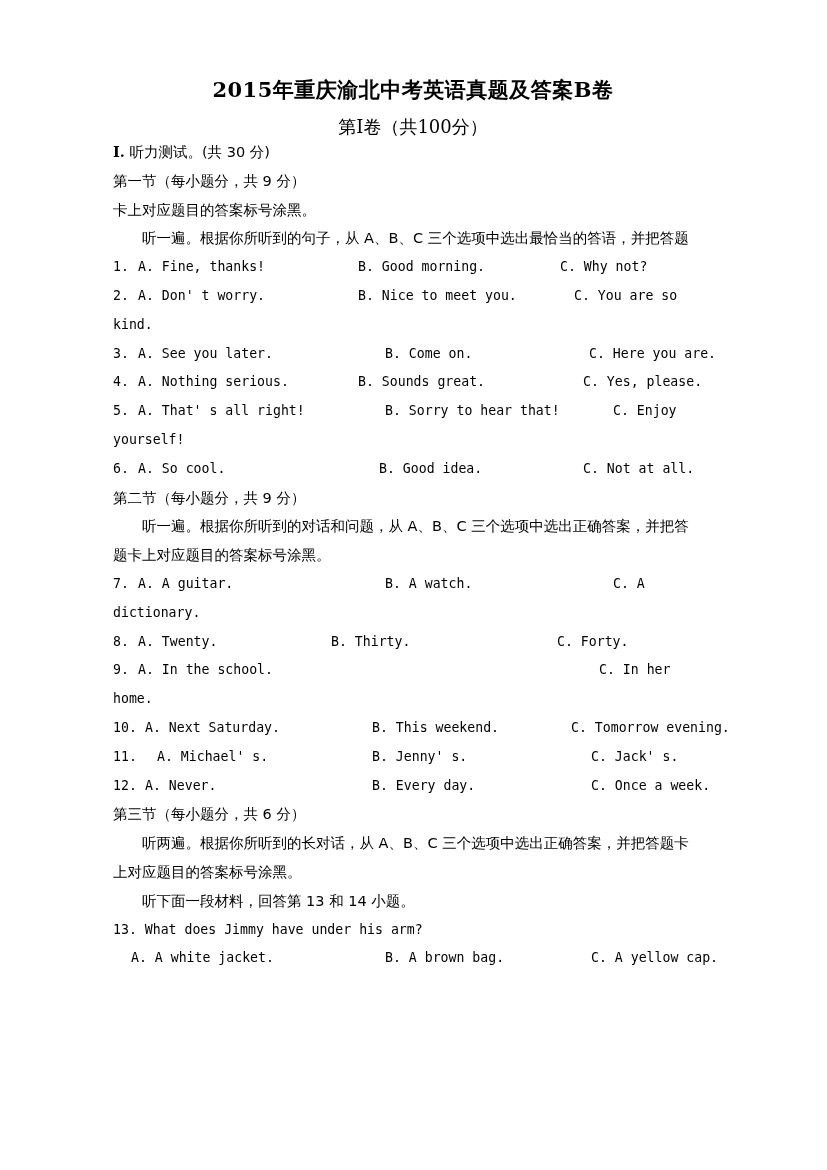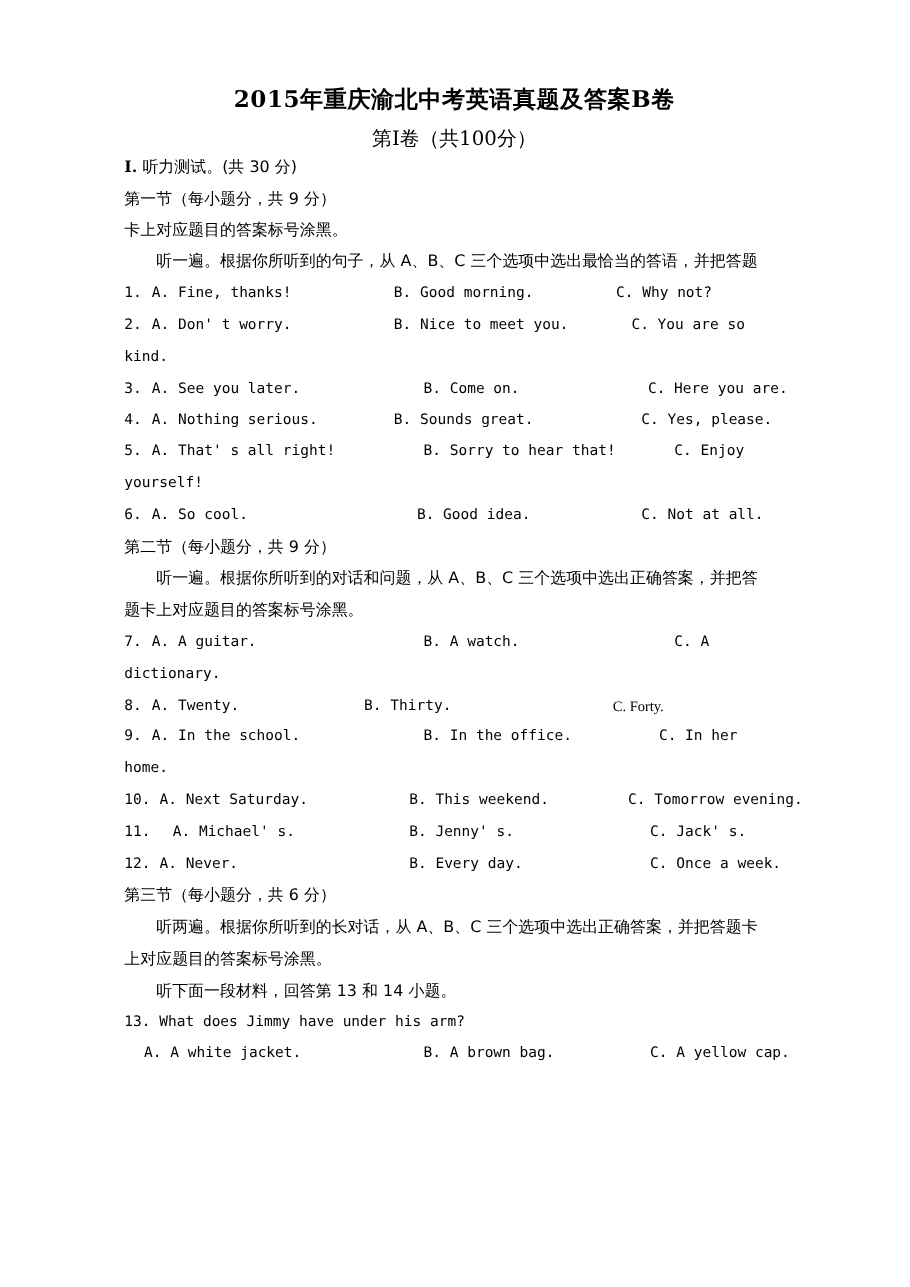--- a/index.html
+++ b/index.html
@@ -173,27 +173,26 @@
       <span class="col" style="left:25px;">A. A guitar.</span>
       <span class="col" style="left:272px;">B. A watch.</span>
       <span class="col" style="left:500px;">C.     A</span>
       <span class="wrap">dictionary.</span>
     </div>
 
     <div class="opt-row">
       <span class="col" style="left:0px;">8.</span>
       <span class="col" style="left:25px;">A. Twenty.</span>
       <span class="col" style="left:218px;">B. Thirty.</span>
-      <span class="col" style="left:444px;font-family:Liberation Serif, serif;">C. Forty.</span>
+      <span class="col" style="left:444px;">C. Forty.</span>
     </div>
 
     <div class="opt-row tall">
       <span class="col" style="left:0px;">9.</span>
       <span class="col" style="left:25px;">A. In the school.</span>
-      <span class="col" style="left:272px;">B. In the office.</span>
       <span class="col" style="left:486px;">C.  In  her</span>
       <span class="wrap">home.</span>
     </div>
 
     <div class="opt-row">
       <span class="col" style="left:0px;">10.</span>
       <span class="col" style="left:32px;">A. Next Saturday.</span>
       <span class="col" style="left:259px;">B. This weekend.</span>
       <span class="col" style="left:458px;">C. Tomorrow evening.</span>
     </div>

